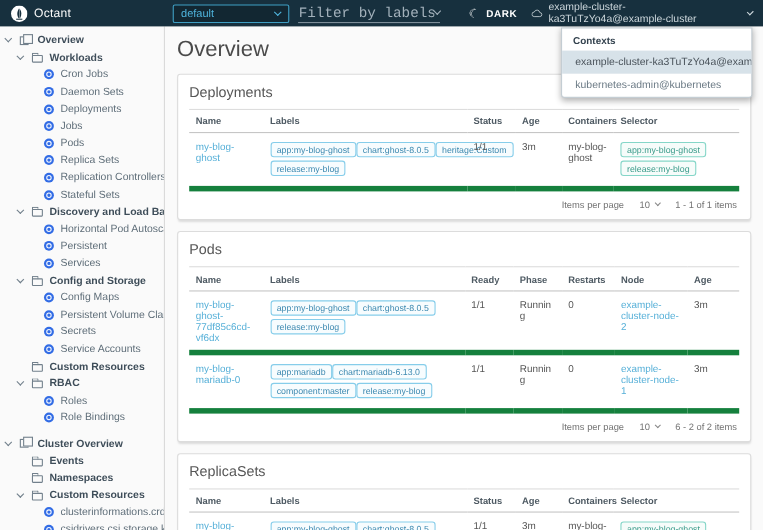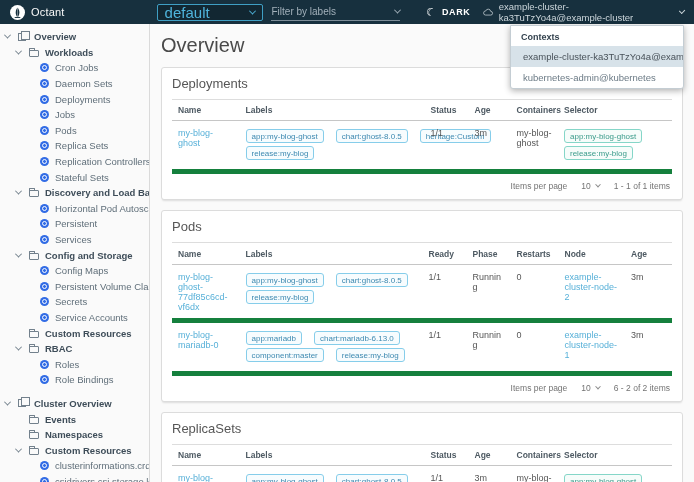--- a/index.html
+++ b/index.html
@@ -5,24 +5,24 @@
   * { box-sizing: border-box; margin: 0; padding: 0; }
   html,body { width:694px; height:482px; overflow:hidden; }
   body { font-family:"Liberation Sans", sans-serif; background:#fafafa; }
 
   
   .header { height:24px; background:#17303e; display:flex; align-items:center; padding:0 10px; position:relative; z-index:5; }
   .logo-wrap { display:flex; align-items:center; gap:6px; }
   .app-title { color:#fafafa; font-size:11px; letter-spacing:.2px; }
   .ns-select { margin-left:92px; width:121px; height:17px; border:1px solid #3f9fc4; border-radius:2px;
                display:flex; align-items:center; justify-content:space-between; padding:0 7px;
-               color:#4fb4dc; font-size:15px; background:rgba(0,0,0,.18); cursor:pointer; }
+               color:#4fb4dc; font-size:10px; background:rgba(0,0,0,.18); cursor:pointer; }
   .filter-wrap { margin-left:8px; width:147px; height:17px; border-bottom:1px solid #7d8d98;
                  display:flex; align-items:center; justify-content:space-between; }
-  .filter-input { background:transparent; border:0; outline:none; color:#c3ced6; font-size:10px; width:124px; }
+  .filter-input { background:transparent; border:0; outline:none; color:#c3ced6; font-size:13px; width:124px;font-family:Liberation Mono, monospace; }
   .filter-input::placeholder { color:#a3b1bb; }
   .theme-toggle { margin-left:26px; display:flex; align-items:center; gap:5px; color:#ffffff;
                   font-size:9px; font-weight:bold; letter-spacing:.6px; cursor:pointer; }
   .moon { font-size:11px; font-weight:normal; transform:rotate(15deg); }
   .context-btn { margin-left:13px; display:flex; align-items:center; gap:5px; color:#ccd6db; font-size:9.5px; cursor:pointer; }
   .cv { width:5px; height:5px; border-right:1.3px solid currentColor; border-bottom:1.3px solid currentColor;
         display:inline-block; transform:rotate(45deg) translate(-1px,-1px); }
 
   
   .ctx-menu { position:absolute; top:25px; right:10px; width:174px; background:#fff;
@@ -56,21 +56,21 @@
   .page-title { font-size:20px; font-weight:300; color:#4a4a4a; margin:10px 0 2px; }
   .card { background:#fff; border:1px solid #dcdcdc; border-radius:3px; margin-top:10px;
           padding:8px 10px 0; box-shadow:0 2px 2px -1px rgba(0,0,0,.12); }
   .card-title { font-size:13px; font-weight:400; color:#565656; margin-bottom:8px; }
   table.tbl { width:100%; border-collapse:collapse; table-layout:fixed; }
   .tbl th { text-align:left; font-size:8.5px; font-weight:bold; color:#4e5a63; padding:5px 6px;
             border-top:1px solid #dddddd; border-bottom:1px solid #c6c6c6;margin-top:40px; }
   .tbl td { font-size:9px; color:#565656; padding:7px 6px 6px; vertical-align:top;
             border-bottom:5px solid #15803d; overflow-wrap:break-word; }
   a.lnk { color:#57b0d8; text-decoration:none; cursor:pointer; }
-  .pline { display:flex; gap:12px; margin:1px 0 3px; }
+  .pline { display:flex; gap:0; margin:1px 0 3px; }
   .pill { display:inline-block; font-size:8px; padding:1.5px 5px; border-radius:3px; white-space:nowrap; }
   .pill.pl { border:1px solid #86cdea; background:#f7fcfe; color:#3d89b0; }
   .pill.ps { border:1px solid #85d6c8; background:#f6fcfa; color:#3a9b8a; }
   .tfoot { display:flex; justify-content:flex-end; align-items:center; gap:14px;
            font-size:8.5px; color:#737373; padding:7px 2px 8px; }
   .psize { display:flex; align-items:center; gap:5px; cursor:pointer; color:#737373; }
   .psize .cv { border-color:#8a8a8a; width:4px; height:4px; }
   .phth { display:flex; align-items:center; gap:20px; }
 </style>
 </head>

